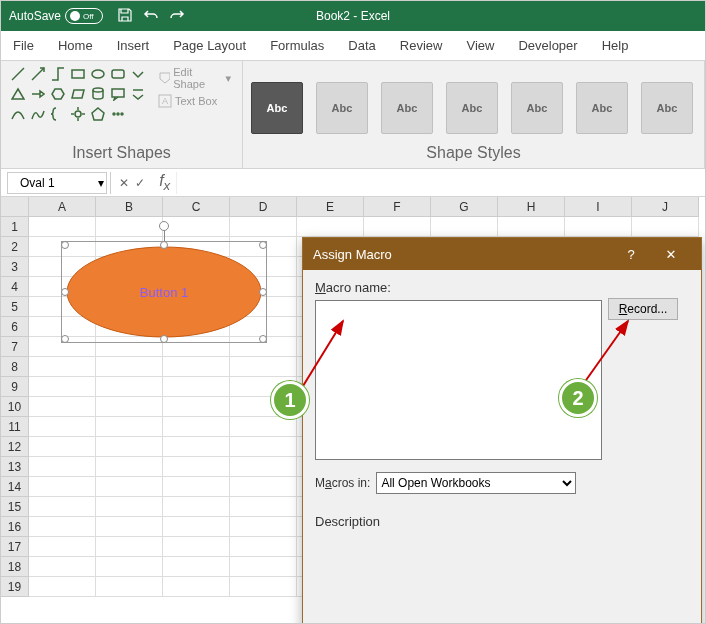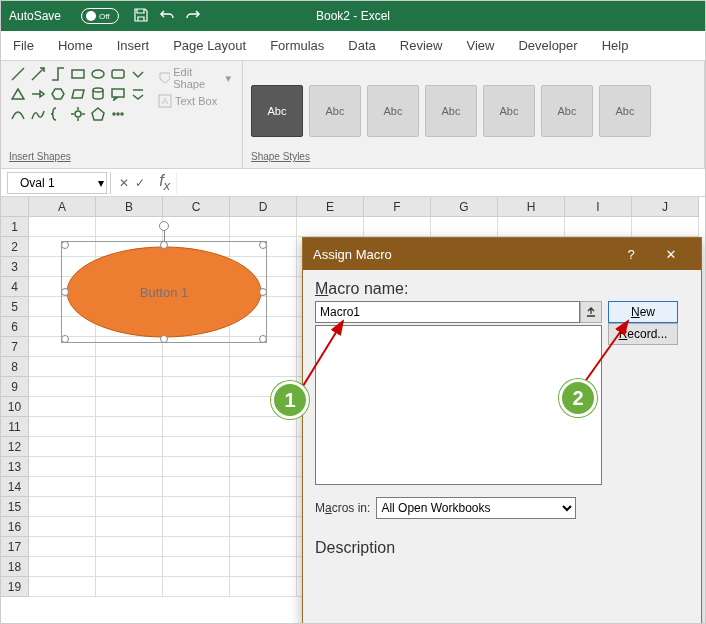--- a/index.html
+++ b/index.html
@@ -1,40 +1,40 @@
 <!DOCTYPE html>
 <html><head>
 <meta charset="utf-8">
 <style>
 * { box-sizing: border-box; margin: 0; padding: 0; font-family: 'Segoe UI', Tahoma, sans-serif; }
 body { background: #fff; width: 706px; height: 624px; overflow: hidden; position: relative; border: 1px solid #ccc; }
 
 .titlebar { background: #217346; height: 30px; display: flex; align-items: center; padding: 0 8px; color: #fff; font-size: 12px; }
-.titlebar .autosave { display: flex; align-items: center; gap: 20px; }
+.titlebar .autosave { display: flex; align-items: center; gap: 4px; }
 .toggle { width: 38px; height: 16px; border: 1px solid #fff; border-radius: 8px; display: inline-flex; align-items: center; padding: 0 4px; }
 .toggle .knob { width: 10px; height: 10px; background: #fff; border-radius: 50%; }
 .titlebar .qat { display: flex; gap: 10px; margin-left: 14px; }
 .titlebar .qat svg { width: 16px; height: 16px; }
 .titlebar .apptitle { position: absolute; left: 50%; transform: translateX(-50%); }
 
 .tabs { background: #fff; height: 30px; display: flex; align-items: center; padding: 0 10px; gap: 20px; font-size: 13px; color: #444; border-bottom: 1px solid #d4d4d4; }
 .tabs .tab { padding: 4px 2px; cursor: pointer; }
 
 .ribbon { background: #f1f1f1; height: 108px; border-bottom: 1px solid #d4d4d4; display: flex; }
 .ribbon-group { border-right: 1px solid #d4d4d4; padding: 4px 8px; display: flex; flex-direction: column; }
 .ribbon-group .group-body { flex: 1; display: flex; gap: 4px; }
-.ribbon-group .group-label { font-size: 10px; color: #666; padding-bottom: 2px; text-decoration: underline; }
+.ribbon-group .group-label { text-align: center; font-size: 16px; color: #666; padding-bottom: 2px; }
 
 .shapes-gallery { display: grid; grid-template-columns: repeat(7, 18px); grid-template-rows: repeat(3, 18px); gap: 2px; }
 .shapes-gallery .sh { width: 18px; height: 18px; border: 1px solid transparent; display: flex; align-items: center; justify-content: center; }
 .shapes-gallery svg { width: 14px; height: 14px; stroke: #3c6b3c; stroke-width: 1.5; fill: none; }
 .shape-tools { display: flex; flex-direction: column; gap: 2px; font-size: 11px; color: #999; margin-left: 4px; }
 .shape-tools .tool { display: flex; align-items: center; gap: 3px; padding: 1px 3px; }
 
-.styles-gallery { display: flex; gap: 6px; align-items: center; }
+.styles-gallery { display: flex; gap: 13px; align-items: center; font-weight: bold; }
 .style-swatch { width: 52px; height: 52px; background: #d8d8d8; border: 1px solid #c0c0c0; border-radius: 2px; display: flex; align-items: center; justify-content: center; font-size: 11px; color: #666; }
 .style-swatch.active { background: #595959; border-color: #404040; color: #fff; }
 
 .formula-bar { height: 28px; border-bottom: 1px solid #d4d4d4; display: flex; align-items: center; background: #fff; }
 .name-box { width: 100px; height: 22px; border: 1px solid #ccc; margin: 0 3px 0 6px; padding: 0 18px 0 12px; font-size: 12px; display: flex; align-items: center; position: relative; }
 .name-box .dd { position: absolute; right: 2px; }
 .fx-btns { display: flex; gap: 6px; padding: 0 8px; color: #666; font-size: 12px; }
 .fx-btns span { cursor: pointer; }
 .fx-label { font-style: italic; color: #666; padding: 0 6px; }
 
@@ -46,28 +46,28 @@
 .row { display: flex; height: 20px; }
 .rowh { width: 28px; border-right: 1px solid #ccc; border-bottom: 1px solid #ccc; background: #e6e6e6; text-align: center; font-size: 12px; color: #333; line-height: 20px; }
 .cell { width: 67px; border-right: 1px solid #ddd; border-bottom: 1px solid #ddd; }
 
 .shape-oval { position: absolute; left: 64px; top: 48px; width: 198px; height: 94px; }
 .shape-oval .sel { position: absolute; inset: -4px; border: 1px solid #999; }
 .shape-oval .handle { position: absolute; width: 8px; height: 8px; background: #fff; border: 1px solid #888; border-radius: 50%; }
 .shape-oval .rot { position: absolute; width: 10px; height: 10px; background: #fff; border: 1px solid #888; border-radius: 50%; left: 50%; top: -24px; transform: translateX(-50%); }
 .shape-oval .rot-line { position: absolute; left: 50%; top: -16px; width: 1px; height: 12px; background: #888; }
 .shape-oval ellipse { fill: #ed7d31; stroke: #c55a11; stroke-width: 1; }
-.shape-oval .label { position: absolute; inset: 0; display: flex; align-items: center; justify-content: center; color: #737373; font-size: 13px; }
+.shape-oval .label { position: absolute; inset: 0; display: flex; align-items: center; justify-content: center; color: #8b5cf6; font-size: 13px; }
 
 .dialog { position: absolute; left: 301px; top: 236px; width: 400px; height: 460px; background: #f0f0f0; border: 1px solid #9a6c2f; box-shadow: 0 4px 12px rgba(0,0,0,0.3); }
 .dialog-title { background: #8a5a1d; color: #fff; height: 32px; display: flex; align-items: center; padding: 0 10px; font-size: 13px; }
 .dialog-title .spacer { flex: 1; }
 .dialog-title .dbtn { width: 40px; text-align: center; cursor: pointer; }
 .dialog-body { padding: 10px 12px; font-size: 12px; color: #333; }
-.dlg-label { margin-bottom: 3px; font-size: 16px; }
+.dlg-label { margin-bottom: 3px; font-size: 13px; }
 .dlg-row { display: flex; gap: 6px; }
 .macro-input { flex: 1; height: 22px; border: 1px solid #7a7a7a; padding: 0 4px; font-size: 12px; background: #fff; }
 .pick-btn { width: 22px; height: 22px; border: 1px solid #adadad; background: #e1e1e1; display: flex; align-items: center; justify-content: center; }
 .dlg-btn { width: 70px; height: 22px; border: 1px solid #adadad; background: #e1e1e1; font-size: 12px; cursor: pointer; }
 .dlg-btn.highlight { border: 1px solid #2a6fc9; background: #e7f1fc; }
 .macro-list { width: 287px; height: 160px; border: 1px solid #7a7a7a; background: #fff; margin-top: 2px; }
 .macros-in { display: flex; align-items: center; gap: 6px; margin-top: 12px; }
 .macros-in select { width: 200px; height: 22px; border: 1px solid #7a7a7a; background: #fff; font-size: 12px; }
 .dlg-footer { position: absolute; bottom: 10px; right: 12px; display: flex; gap: 8px; }
 .dlg-footer .dlg-btn { width: 80px; }
@@ -564,31 +564,20 @@
 
 <div class="dialog">
   <div class="dialog-title">
     <span>Assign Macro</span>
     <span class="spacer"></span>
     <span class="dbtn">?</span>
     <span class="dbtn">✕</span>
   </div>
   <div class="dialog-body">
     <div class="dlg-label"><span class="u">M</span>acro name:</div>
-    <div class="dlg-row">
-      <div style="display:flex;width:287px">
-        <input class="macro-input" value="Macro1" style="">
-        <div class="pick-btn">
-          <svg width="12" height="12">
-              <path d="M6 2 L6 8 M3 5 L6 2 L9 5 M2 10 h8" stroke="#333" fill="none" stroke-width="1.3"></path>
-            </svg>
-        </div>
-      </div>
-      <button class="dlg-btn highlight"><span class="u">N</span>ew</button>
-    </div>
     <div class="dlg-row" style="margin-top:0">
       <div class="macro-list"></div>
       <div style="display:flex;flex-direction:column">
         <button class="dlg-btn"><span class="u">R</span>ecord...</button>
       </div>
     </div>
     <div class="macros-in">
       <span>M<span class="u">a</span>cros in:</span>
       <select>
         <option>All Open Workbooks</option>

